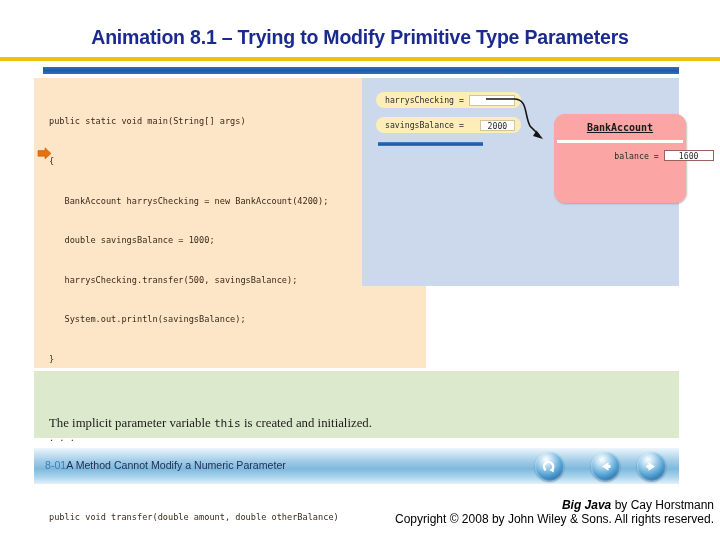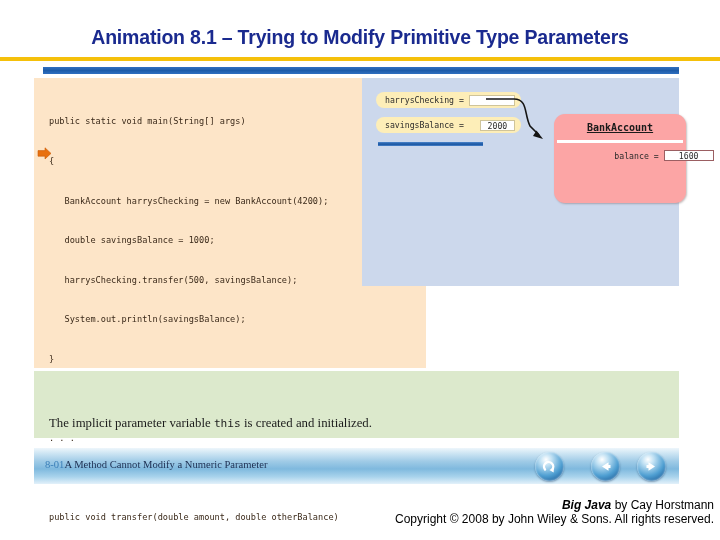--- a/index.html
+++ b/index.html
@@ -225,21 +225,21 @@
     background: linear-gradient(to bottom,
        #eef6fb 0%, #cfe6f4 14%, #9ecae6 38%,
        #7fb9de 58%, #a9d3ec 80%, #e3f1fa 100%);
     border-top: 1px solid #ffffff;
     overflow: hidden;
   }
   .bar-label {
     position: absolute;
     left: 11px;
     top: 11px;
-    font-family: Liberation Serif, serif;
+    font-family: Liberation Sans, sans-serif;
     font-size: 10.6px;
     white-space: nowrap;
   }
   .bar-num { color: #3a7fb8; }
   .bar-title { color: #1d2f52; }
 
   .nav-group {
     position: absolute;
     right: 9px;
     top: 2px;

